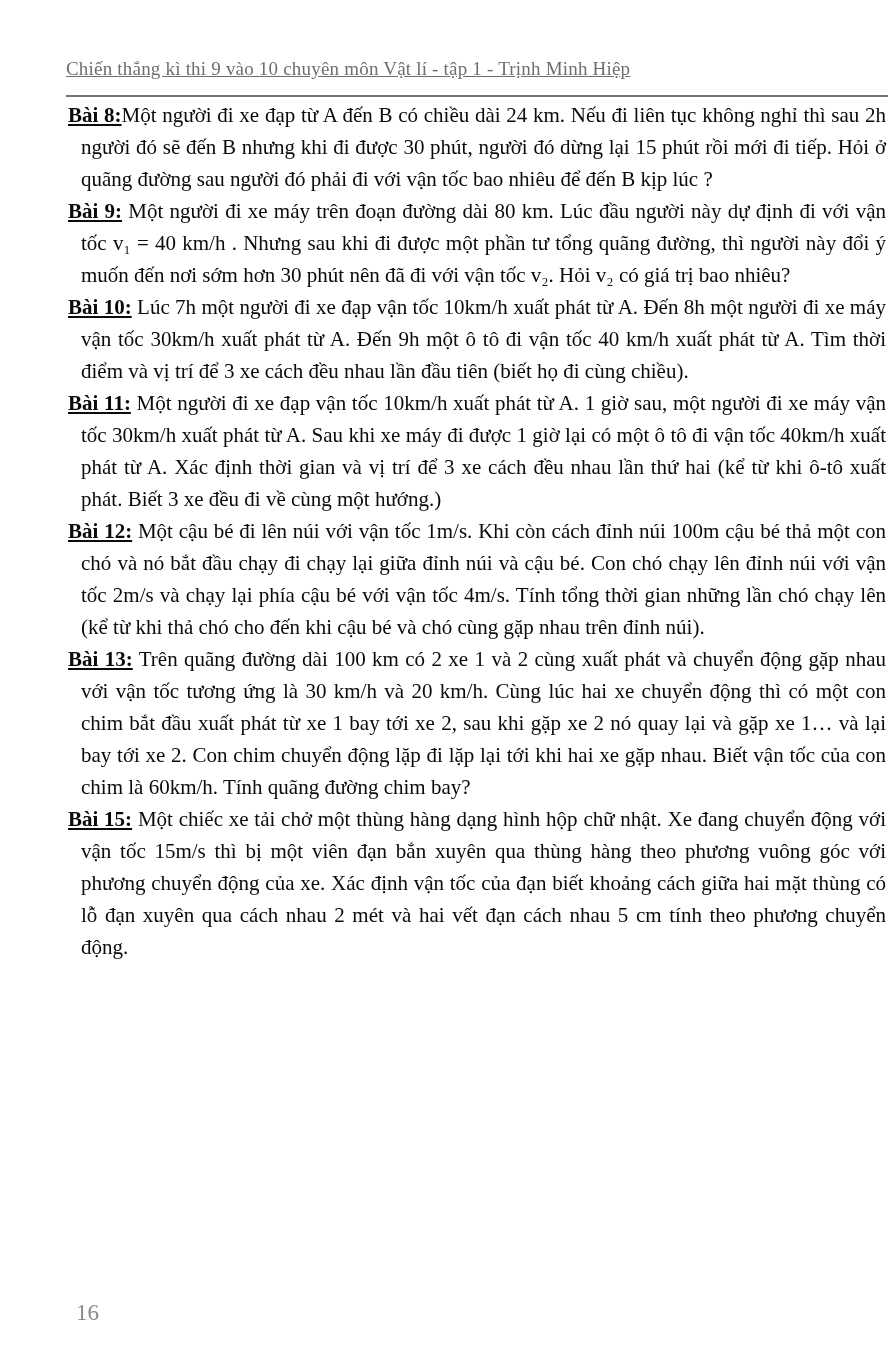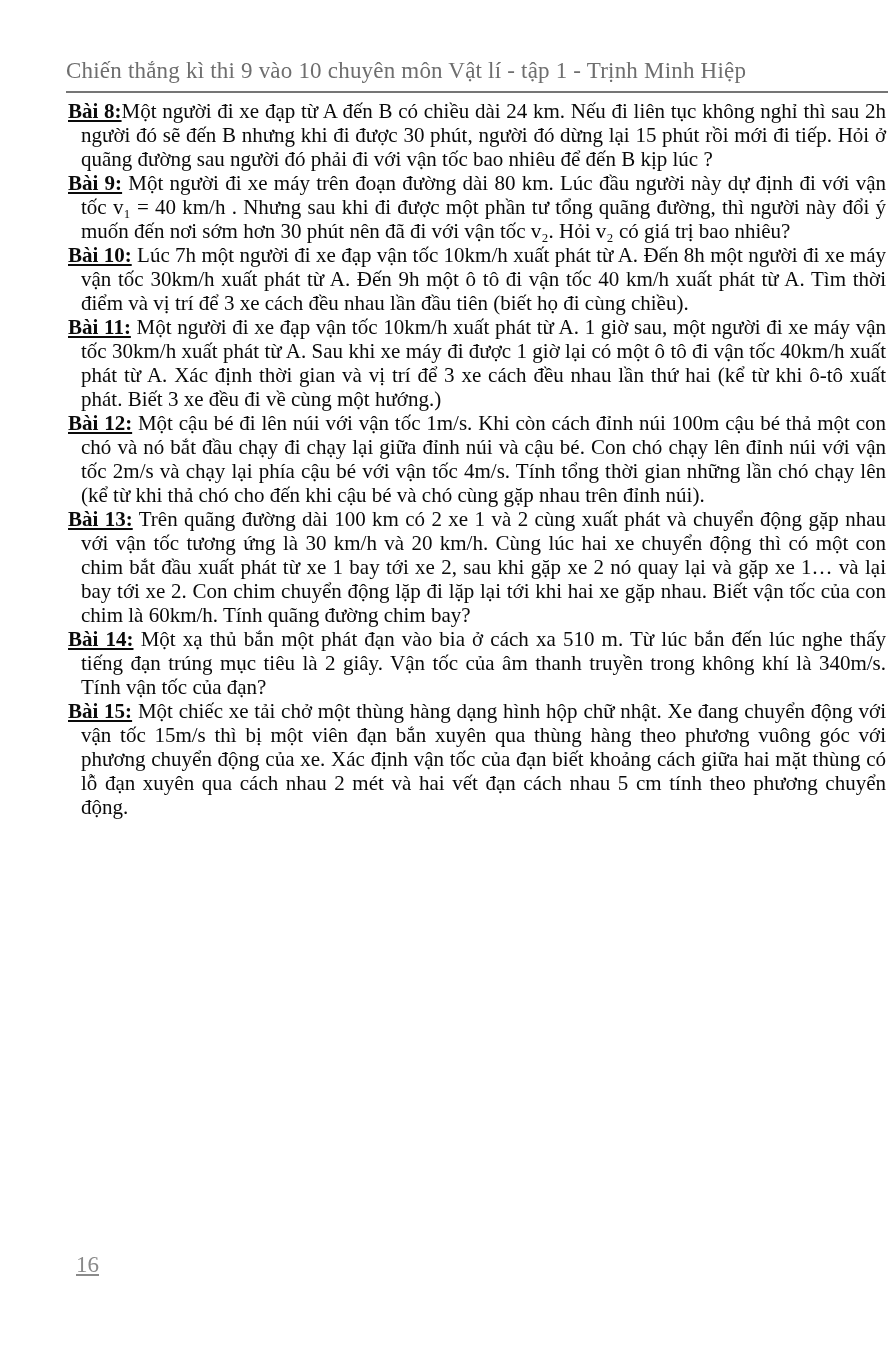--- a/index.html
+++ b/index.html
@@ -14,72 +14,71 @@
     background: #ffffff;
     font-family: "Liberation Serif", "DejaVu Serif", serif;
     color: var(--body-text, #000000);
     overflow: hidden;
   }
   .running-head {
     position: absolute;
     left: 66px;
     top: 58px;
     width: 822px;
-    font-size: 23px;
+    font-size: 19px;
     letter-spacing: 0.2px;
     color: var(--header-text, #6e6e6e);
-    padding-bottom: 7px;
+    padding-bottom: 15px;
     border-bottom: 2px solid var(--rule, #757575);
     white-space: nowrap;
+    text-decoration: underline;
   }
   .problems {
     position: absolute;
     left: 68px;
     top: 99px;
     width: 818px;
   }
   .problem {
     margin: 0;
     padding-left: 13px;
     text-indent: -13px;
     text-align: justify;
     font-size: 21px;
-    line-height: 24px;
+    line-height: 32px;
     color: var(--body-text, #000000);
   }
   .problem .plabel {
     font-weight: bold;
     text-decoration: underline;
   }
   .pagenum {
     position: absolute;
     left: 76px;
-    top: 1252px;
+    top: 1300px;
     font-size: 23px;
     color: var(--page-number, #8a8a8a);
-    text-decoration: underline;
   }
 </style>
 </head>
 <body>
 
 <main class="page">
 
   <header>
     <div class="running-head">Chiến thắng kì thi 9 vào 10 chuyên môn Vật lí - tập 1 - Trịnh Minh Hiệp</div>
   </header>
 
   <section class="problems">
     <p class="problem"><span class="plabel">Bài 8:</span><span class="ptext">Một người đi xe đạp từ A đến B có chiều dài 24 km. Nếu đi liên tục không nghỉ thì sau 2h người đó sẽ đến B nhưng khi đi được 30 phút, người đó dừng lại 15 phút rồi mới đi tiếp. Hỏi ở quãng đường sau người đó phải đi với vận tốc bao nhiêu để đến B kịp lúc ?</span></p>
     <p class="problem"><span class="plabel">Bài 9:</span><span class="ptext"> Một người đi xe máy trên đoạn đường dài 80 km. Lúc đầu người này dự định đi với vận tốc v₁ = 40 km/h . Nhưng sau khi đi được một phần tư tổng quãng đường, thì người này đổi ý muốn đến nơi sớm hơn 30 phút nên đã đi với vận tốc v₂. Hỏi v₂ có giá trị bao nhiêu?</span></p>
     <p class="problem"><span class="plabel">Bài 10:</span><span class="ptext"> Lúc 7h một người đi xe đạp vận tốc 10km/h xuất phát từ A. Đến 8h một người đi xe máy vận tốc 30km/h xuất phát từ A. Đến 9h một ô tô đi vận tốc 40 km/h xuất phát từ A. Tìm thời điểm và vị trí để 3 xe cách đều nhau lần đầu tiên (biết họ đi cùng chiều).</span></p>
     <p class="problem"><span class="plabel">Bài 11:</span><span class="ptext"> Một người đi xe đạp vận tốc 10km/h xuất phát từ A. 1 giờ sau, một người đi xe máy vận tốc 30km/h xuất phát từ A. Sau khi xe máy đi được 1 giờ lại có một ô tô đi vận tốc 40km/h xuất phát từ A. Xác định thời gian và vị trí để 3 xe cách đều nhau lần thứ hai (kể từ khi ô-tô xuất phát. Biết 3 xe đều đi về cùng một hướng.)</span></p>
     <p class="problem"><span class="plabel">Bài 12:</span><span class="ptext"> Một cậu bé đi lên núi với vận tốc 1m/s. Khi còn cách đỉnh núi 100m cậu bé thả một con chó và nó bắt đầu chạy đi chạy lại giữa đỉnh núi và cậu bé. Con chó chạy lên đỉnh núi với vận tốc 2m/s và chạy lại phía cậu bé với vận tốc 4m/s. Tính tổng thời gian những lần chó chạy lên (kể từ khi thả chó cho đến khi cậu bé và chó cùng gặp nhau trên đỉnh núi).</span></p>
     <p class="problem"><span class="plabel">Bài 13:</span><span class="ptext"> Trên quãng đường dài 100 km có 2 xe 1 và 2 cùng xuất phát và chuyển động gặp nhau với vận tốc tương ứng là 30 km/h và 20 km/h. Cùng lúc hai xe chuyển động thì có một con chim bắt đầu xuất phát từ xe 1 bay tới xe 2, sau khi gặp xe 2 nó quay lại và gặp xe 1… và lại bay tới xe 2. Con chim chuyển động lặp đi lặp lại tới khi hai xe gặp nhau. Biết vận tốc của con chim là  60km/h. Tính quãng đường chim bay?</span></p>
-    <p class="problem"><span class="plabel">Bài 14:</span><span class="ptext"> Một xạ thủ bắn một phát đạn vào bia ở cách xa 510 m. Từ lúc bắn đến lúc nghe thấy tiếng đạn trúng mục tiêu là 2 giây. Vận tốc của âm thanh truyền trong không khí là 340m/s. Tính vận tốc của đạn?</span></p>
     <p class="problem"><span class="plabel">Bài 15:</span><span class="ptext"> Một chiếc xe tải chở một thùng hàng dạng hình hộp chữ nhật. Xe đang chuyển động với vận tốc 15m/s thì bị một viên đạn bắn xuyên qua thùng hàng theo phương vuông góc với phương chuyển động của xe. Xác định vận tốc của đạn biết khoảng cách giữa hai mặt thùng có lỗ đạn xuyên qua cách nhau 2 mét và hai vết đạn cách nhau 5 cm tính theo phương chuyển động.</span></p>
   </section>
 
   <footer>
     <span class="pagenum">16</span>
   </footer>
 
 </main>
 
 </body></html>

